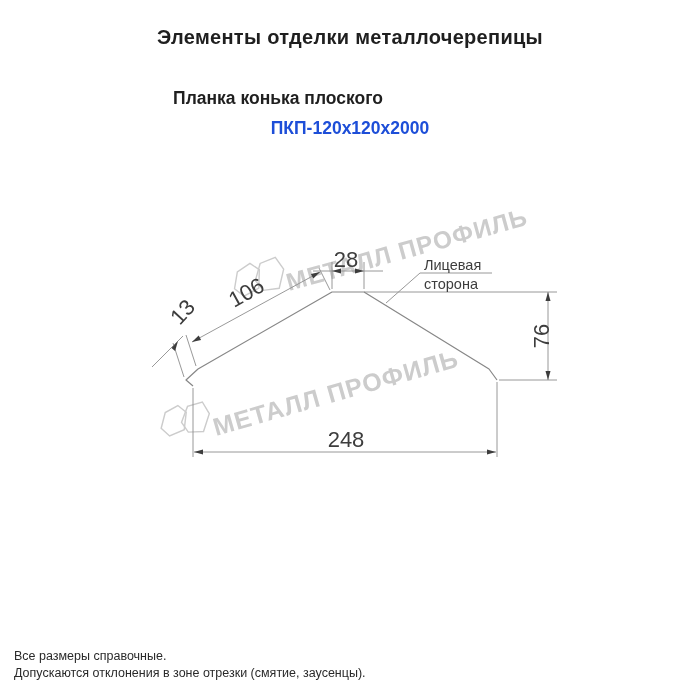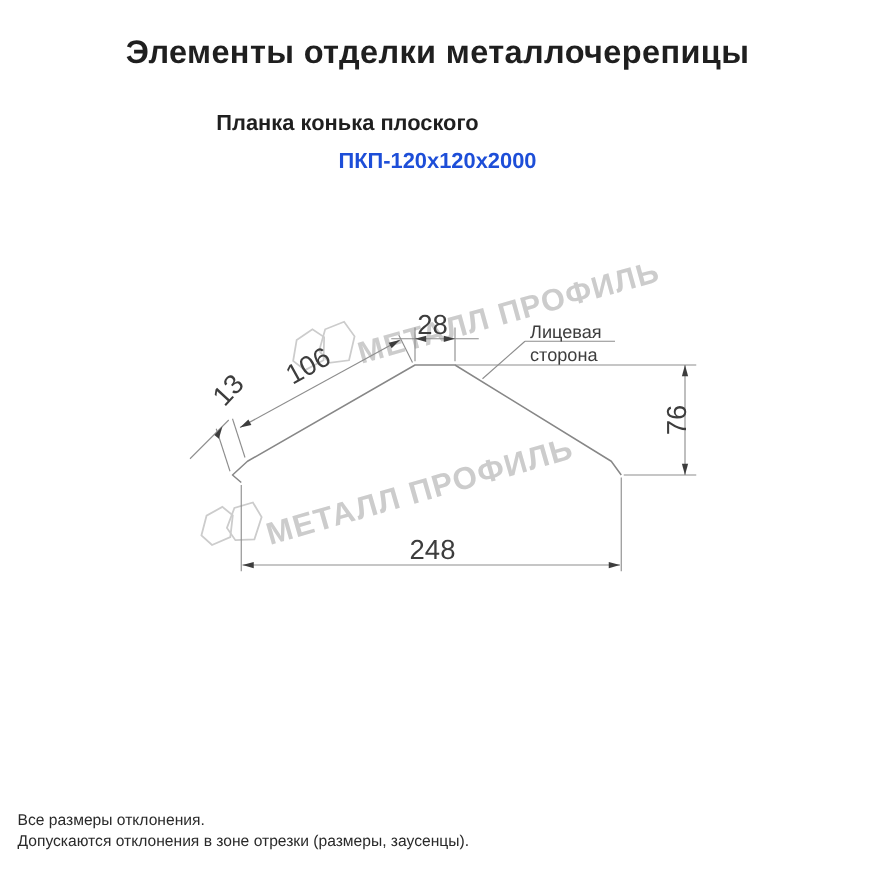--- a/index.html
+++ b/index.html
@@ -2,21 +2,21 @@
 <html><head>
 <meta charset="utf-8">
 <style>
   html,body{margin:0;padding:0;background:#ffffff;}
   .page{
     position:relative;width:700px;height:700px;background:#ffffff;overflow:hidden;
     font-family:"Liberation Sans", sans-serif;
   }
   .title{
     position:absolute;top:26px;left:0;width:700px;text-align:center;
-    font-size:26px;font-weight:bold;color:#1f1f1f;letter-spacing:0.3px;
+    font-size:20px;font-weight:bold;color:#1f1f1f;letter-spacing:0.3px;
   }
   .subtitle{
     position:absolute;top:88px;left:0;width:556px;text-align:center;
     font-size:17.5px;font-weight:bold;color:#1f1f1f;
   }
   .model{
     position:absolute;top:118px;left:0;width:700px;text-align:center;
     font-size:17.5px;font-weight:bold;color:#1d4ed8;
   }
   .drawing{position:absolute;top:0;left:0;}
@@ -116,17 +116,17 @@
 
     <g>
       <line x1="420" y1="273" x2="492" y2="273" stroke="#8d8d8d" stroke-width="0.9"></line>
       <line x1="420" y1="273" x2="386" y2="303" stroke="#8d8d8d" stroke-width="0.9"></line>
       <text class="label-text" x="424" y="270">Лицевая</text>
       <text class="label-text" x="424" y="289">сторона</text>
     </g>
   </svg>
 
   <div class="footer">
-    <div>Все размеры отклонения.</div>
-    <div>Допускаются отклонения в зоне отрезки (размеры, заусенцы).</div>
+    <div>Все размеры справочные.</div>
+    <div>Допускаются отклонения в зоне отрезки (смятие, заусенцы).</div>
   </div>
 
 </div>
 
 </body></html>

